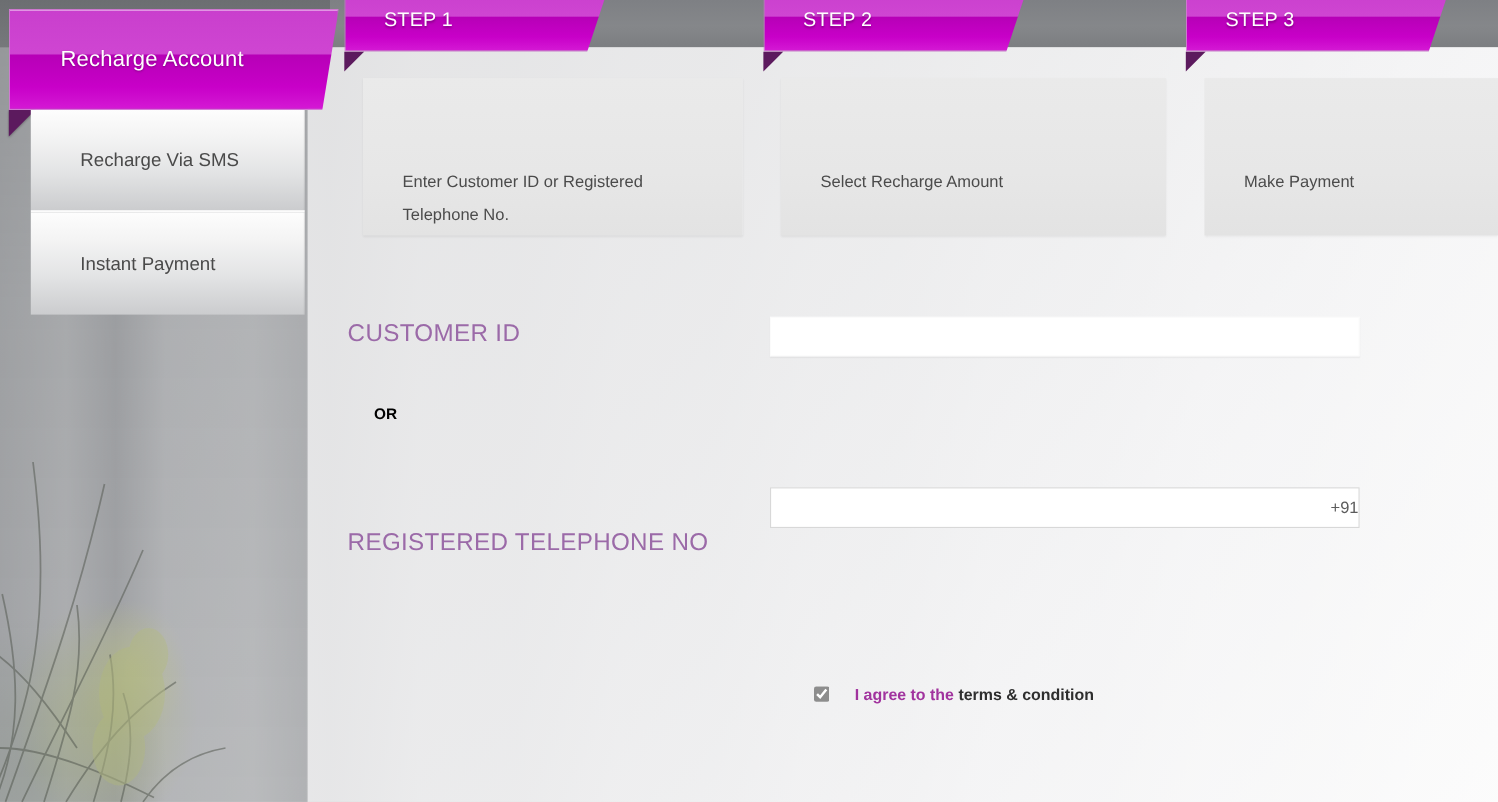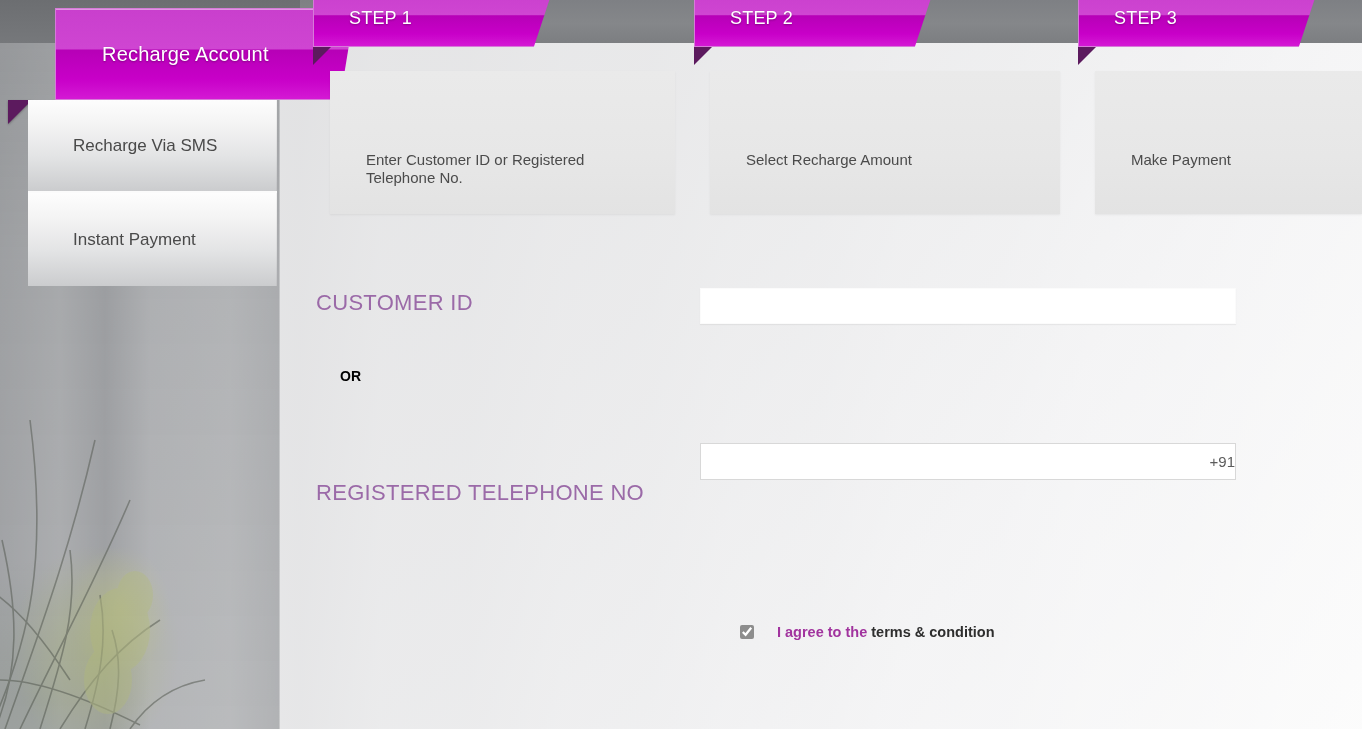--- a/index.html
+++ b/index.html
@@ -122,21 +122,20 @@
   .ribbon-fold {
     position: absolute;
     width: 0; height: 0;
   }
 
   
   #sidebar-header {
     left: 8px; top: 8px;
     width: 300px; height: 92px;
     clip-path: polygon(0 0, 100% 0, 95% 100%, 0 100%);
-    margin-left: 47px;
   }
   #sidebar-header .ribbon-label {
     padding-left: 46px;
     font-size: 20px;
   }
   #sidebar-header-fold {
     left: 8px; top: 100px;
     border-left: 24px solid #5c1a5e;
     border-bottom: 24px solid transparent;
     filter: drop-shadow(0 1px 1px rgba(0,0,0,0.3));
@@ -168,21 +167,21 @@
     height: 143px;
     background: linear-gradient(180deg, #eaeaea 0%, #e7e7e7 60%, #e3e3e3 100%);
     box-shadow: 0 1px 2px rgba(0,0,0,0.06);
   }
   .step-card .step-desc {
     position: absolute;
     left: 36px;
     top: 80px;
     width: 78%;
     font-size: 15px;
-    line-height: 18px;
+    line-height: 30px;
     color: #4b4b4b;
   }
   .step-ribbon {
     top: -11px;
     height: 58px;
     clip-path: polygon(0 0, 100% 0, 92% 100%, 0 100%);
   }
   .step-ribbon .ribbon-label {
     padding-left: 35px;
     font-size: 18px;
@@ -248,21 +247,20 @@
     padding-left: 53px;
     text-align: right;
   }
   #input-telephone::placeholder { color: #5c5c5c; opacity: 1; }
 
   
   .terms-row {
     position: absolute;
     left: 740px; top: 624px;
     display: flex;
-    align-items: center;
     gap: 9px;
   }
   .terms-checkbox {
     width: 14px; height: 14px;
     margin: 0;
     accent-color: #8d8d8d;
     cursor: pointer;
   }
   .terms-text {
     font-size: 14.5px;

